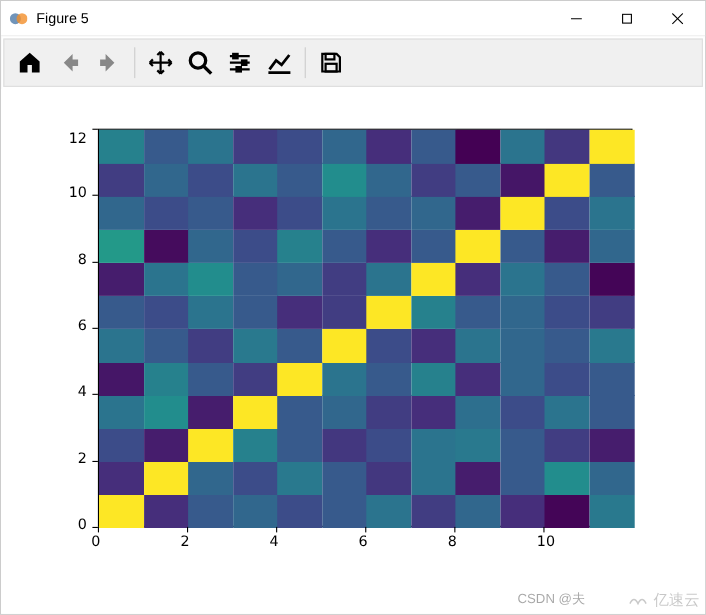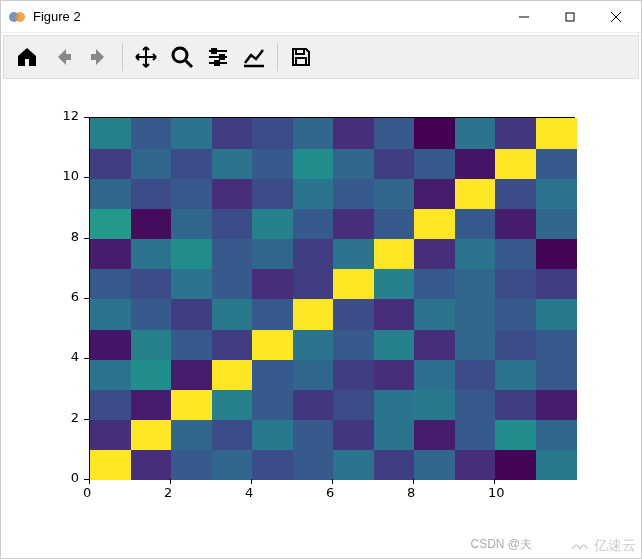--- a/index.html
+++ b/index.html
@@ -28,21 +28,21 @@
 <body>
 
 <div class="window">
   <div class="titlebar">
     <span class="app-icon">
       <svg viewBox="0 0 16 16">
           <circle cx="5" cy="8" r="5" fill="#4e79a7" opacity="0.8"></circle>
           <circle cx="11" cy="8" r="5" fill="#f28e2b" opacity="0.8"></circle>
         </svg>
     </span>
-    <span class="title-text">Figure 2</span>
+    <span class="title-text">Figure 5</span>
     <div class="win-btns">
       <button class="win-btn">
           <svg viewBox="0 0 10 10">
             <line x1="0" y1="5" x2="10" y2="5" stroke="#000" stroke-width="1"></line>
           </svg>
         </button>
       <button class="win-btn">
           <svg viewBox="0 0 10 10">
             <rect x="1" y="1" width="8" height="8" fill="none" stroke="#000" stroke-width="1"></rect>
           </svg>
@@ -276,21 +276,21 @@
         <div class="axis-label" style="right: 562px; top: 328.667px;">2</div>
         <div class="tick" style="left: 83px; top: 277.333px; width: 5px; height: 1px;"></div>
         <div class="axis-label" style="right: 562px; top: 268.333px;">4</div>
         <div class="tick" style="left: 83px; top: 217px; width: 5px; height: 1px;"></div>
         <div class="axis-label" style="right: 562px; top: 208px;">6</div>
         <div class="tick" style="left: 83px; top: 156.667px; width: 5px; height: 1px;"></div>
         <div class="axis-label" style="right: 562px; top: 147.667px;">8</div>
         <div class="tick" style="left: 83px; top: 96.3333px; width: 5px; height: 1px;"></div>
         <div class="axis-label" style="right: 562px; top: 87.3333px;">10</div>
         <div class="tick" style="left: 83px; top: 36px; width: 5px; height: 1px;"></div>
-        <div class="axis-label" style="right: 562px; top: 27px; margin-left: 14px;">12</div>
+        <div class="axis-label" style="right: 562px; top: 38px; margin-left: 14px;">12</div>
       </div>
   </div>
 </div>
 
 <div class="watermark-a">CSDN @夫</div>
 <div class="watermark-b">
   <svg viewBox="0 0 24 14">
       <path d="M4 10 Q8 2 12 10 Q16 2 20 10" fill="none" stroke="#888" stroke-width="1.5"></path>
     </svg>
   <span>亿速云</span>

